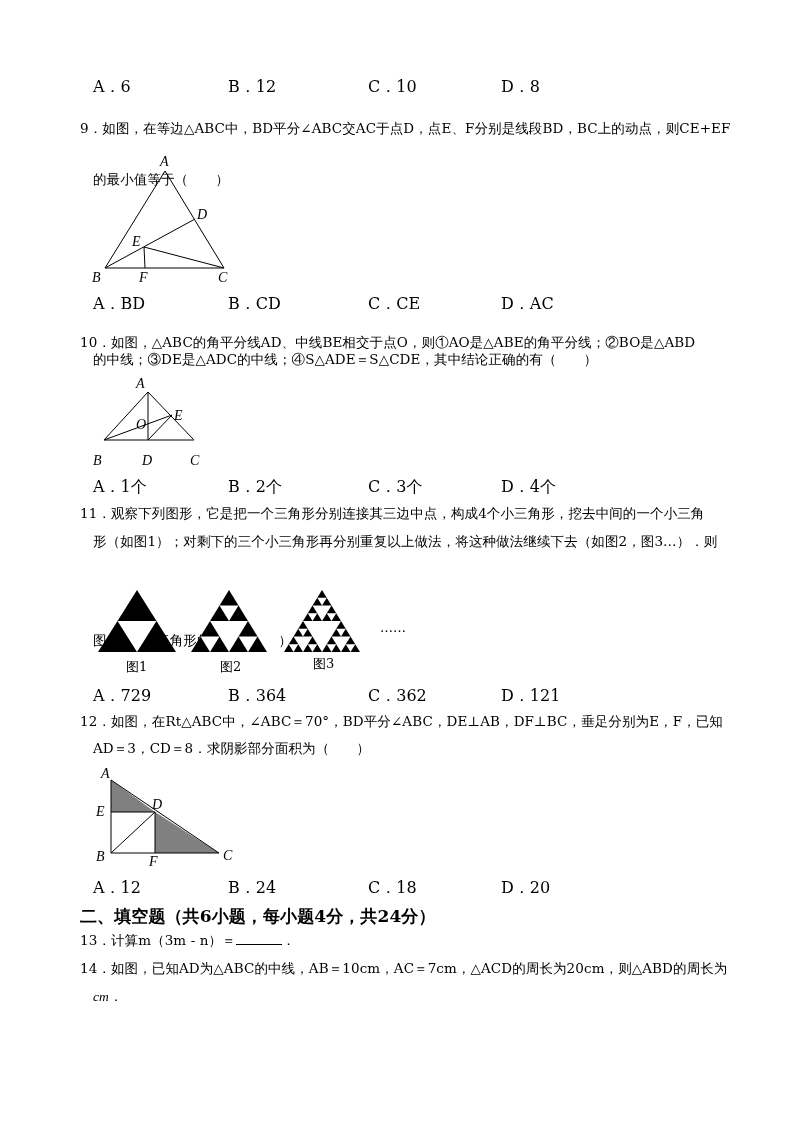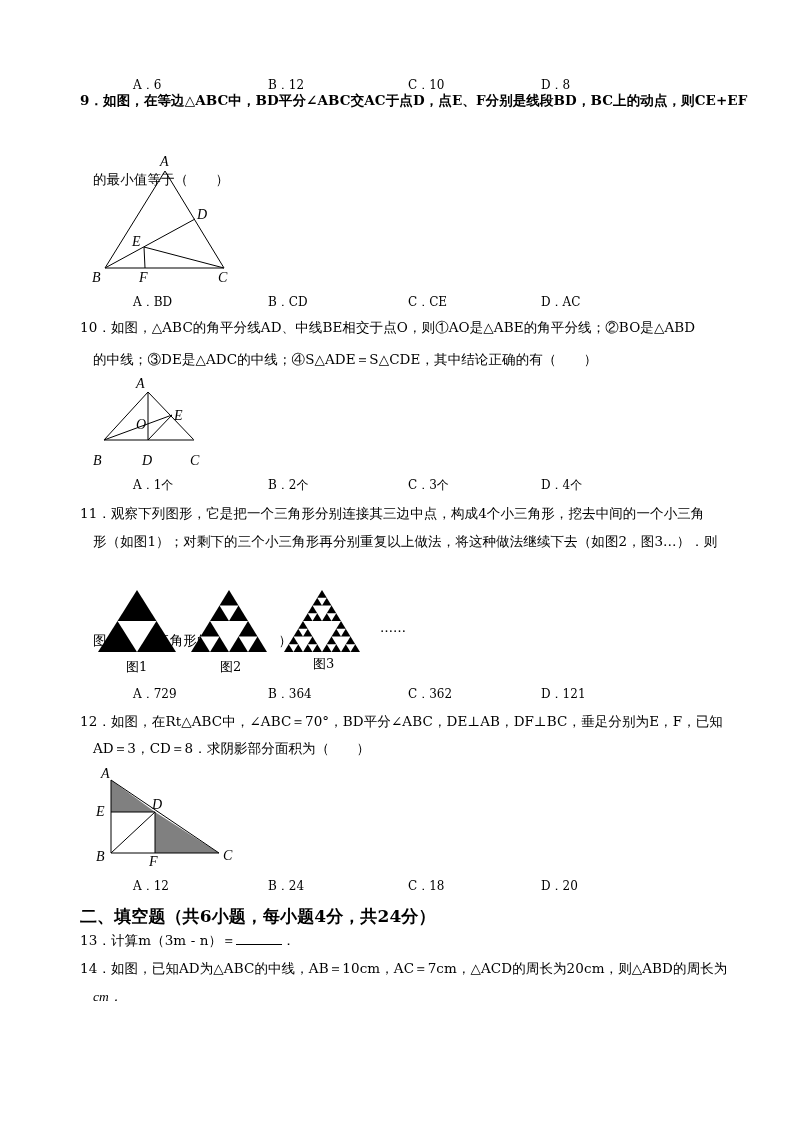--- a/index.html
+++ b/index.html
@@ -1,39 +1,39 @@
 <!DOCTYPE html>
 <html><head>
 <meta charset="utf-8">
 <style>
   html, body { margin:0; padding:0; background:#ffffff; }
   body { width:794px; height:1123px; position:relative; overflow:hidden;
          font-family:"DejaVu Serif","Liberation Serif",serif; color:#000; font-size:13.5px; }
   .abs { position:absolute; white-space:nowrap; }
-  .opt { position:absolute; font-size:12px;margin-left:40px; }
+  .opt { position:absolute; font-size:16px; }
   .line { position:absolute; left:80px; white-space:nowrap; font-size:13.5px; letter-spacing:0.1px; }
   .indent { left:93px; }
   i, .it { font-style:italic; font-family:"Liberation Serif","DejaVu Serif",serif; }
   .bold { font-weight:bold; }
   .blank { display:inline-block; width:46px; border-bottom:1px solid #000; height:12px; vertical-align:baseline; }
   svg text { font-family:"Liberation Serif","DejaVu Serif",serif; font-style:italic; font-size:14px; }
   .figlbl { position:absolute; font-size:13px;text-align:center; }
 </style>
 </head>
 <body>
 
 <div>
   <span class="opt" style="left:93px;top:77px;">A．6</span>
   <span class="opt" style="left:228px;top:77px;">B．12</span>
   <span class="opt" style="left:368px;top:77px;">C．10</span>
   <span class="opt" style="left:501px;top:77px;">D．8</span>
 </div>
 
 <div>
-  <div class="line" style="top:92px;font-weight:bold;">
+  <div class="line" style="top:120px;">
     <span>9．</span><span>如图，在等边△ABC中，BD平分∠ABC交AC于点D，点E、F分别是线段BD，BC上的动点，则CE+EF</span>
   </div>
   <div class="line indent" style="top:131px;margin-top:40px;">的最小值等于（　　）</div>
 
   <svg class="abs" style="left:88px;top:152px;" width="160" height="135" viewBox="0 0 160 135">
     <g stroke="#000" stroke-width="1" fill="none">
       <line x1="17" y1="116" x2="77" y2="19"></line>
       <line x1="77" y1="19" x2="136" y2="116"></line>
       <line x1="17" y1="116" x2="136" y2="116" stroke="#555" stroke-width="1.4"></line>
       <line x1="17" y1="116" x2="107" y2="67"></line>
@@ -48,21 +48,21 @@
     <text x="130" y="130">C</text>
   </svg>
 
   <span class="opt" style="left:93px;top:294px;">A．BD</span>
   <span class="opt" style="left:228px;top:294px;">B．CD</span>
   <span class="opt" style="left:368px;top:294px;">C．CE</span>
   <span class="opt" style="left:501px;top:294px;">D．AC</span>
 </div>
 
 <div>
-  <div class="line" style="top:319px;">
+  <div class="line" style="top:334px;">
     <span>10．</span><span>如图，△ABC的角平分线AD、中线BE相交于点O，则①AO是△ABE的角平分线；②BO是△ABD</span>
   </div>
   <div class="line indent" style="top:351px;">的中线；③DE是△ADC的中线；④S△ADE＝S△CDE，其中结论正确的有（　　）</div>
 
   <svg class="abs" style="left:88px;top:373px;" width="130" height="100" viewBox="0 0 130 100">
     <g stroke="#000" stroke-width="1" fill="none">
       <line x1="16" y1="67" x2="60" y2="19"></line>
       <line x1="60" y1="19" x2="106" y2="67"></line>
       <line x1="16" y1="67" x2="106" y2="67" stroke="#555" stroke-width="1.4"></line>
       <line x1="60" y1="19" x2="60" y2="67"></line>

